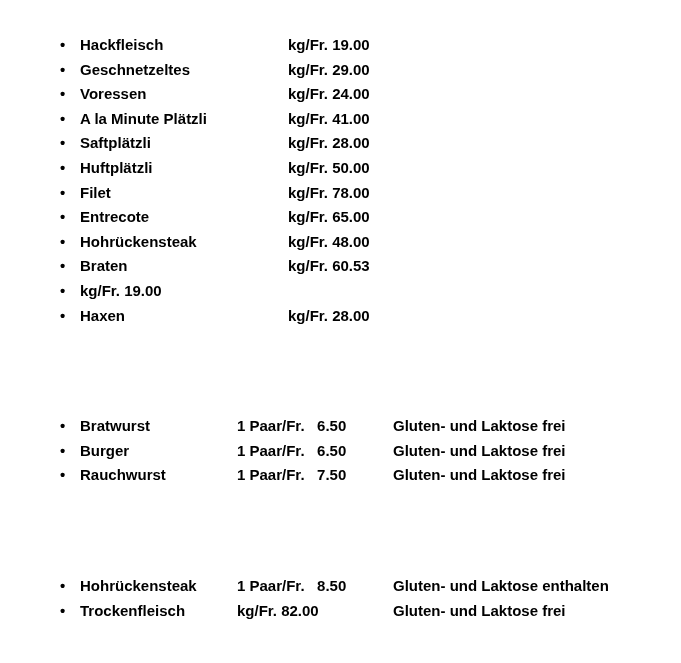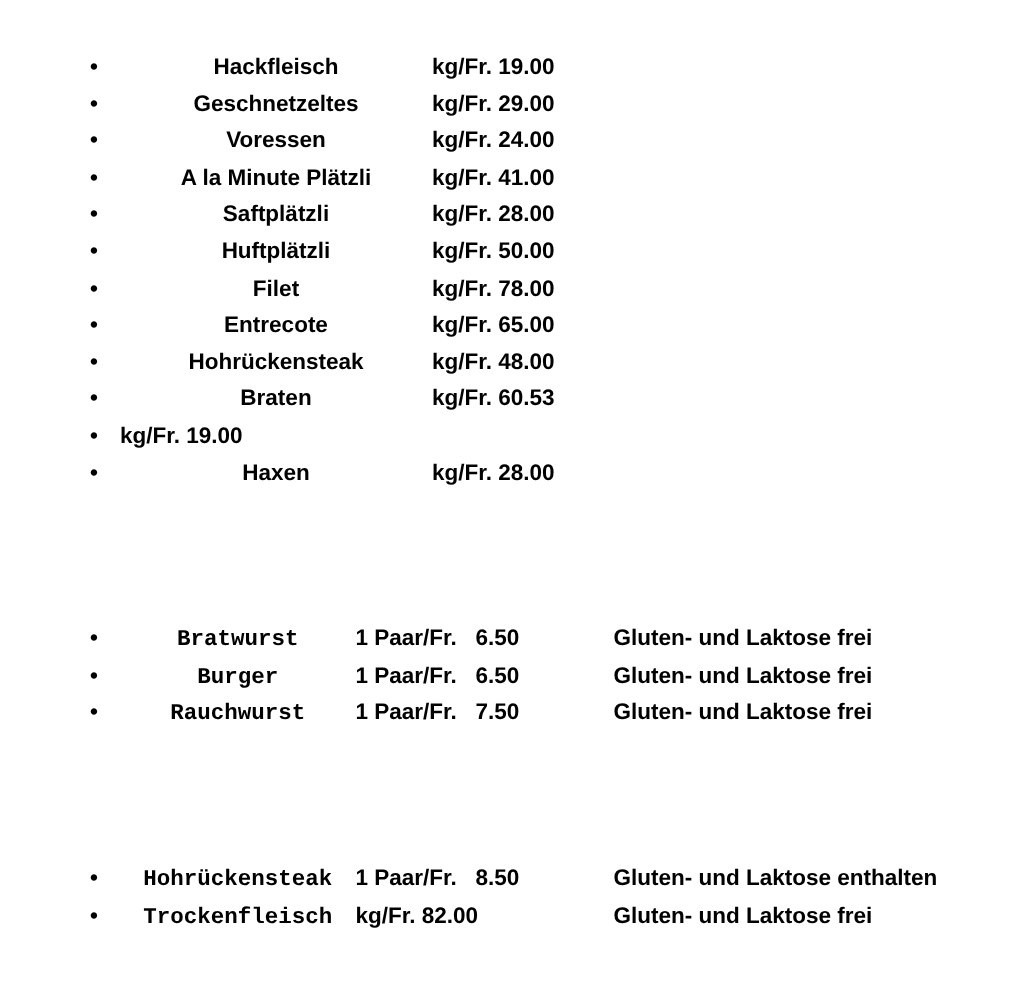--- a/index.html
+++ b/index.html
@@ -33,36 +33,34 @@
   }
   .bullet {
     margin-left: 60px;
     width: 20px;
     flex: 0 0 20px;
   }
   .label {
     flex: 0 0 208px;
     width: 208px;
     white-space: pre;
-    text-align: center;
   }
   .section-pairs .label {
     flex: 0 0 157px;
     width: 157px;
-    font-family: Liberation Mono, monospace;
   }
   .price {
     white-space: pre;
   }
   .section-pairs .price {
     flex: 0 0 128px;
     width: 128px;
   }
   .note {
-    margin-left: 44px;
+    margin-left: 28px;
     white-space: pre;
   }
 </style>
 </head>
 <body>
 
 <div class="price-list">
 
   <div class="section section-kg">
     <div class="row">

